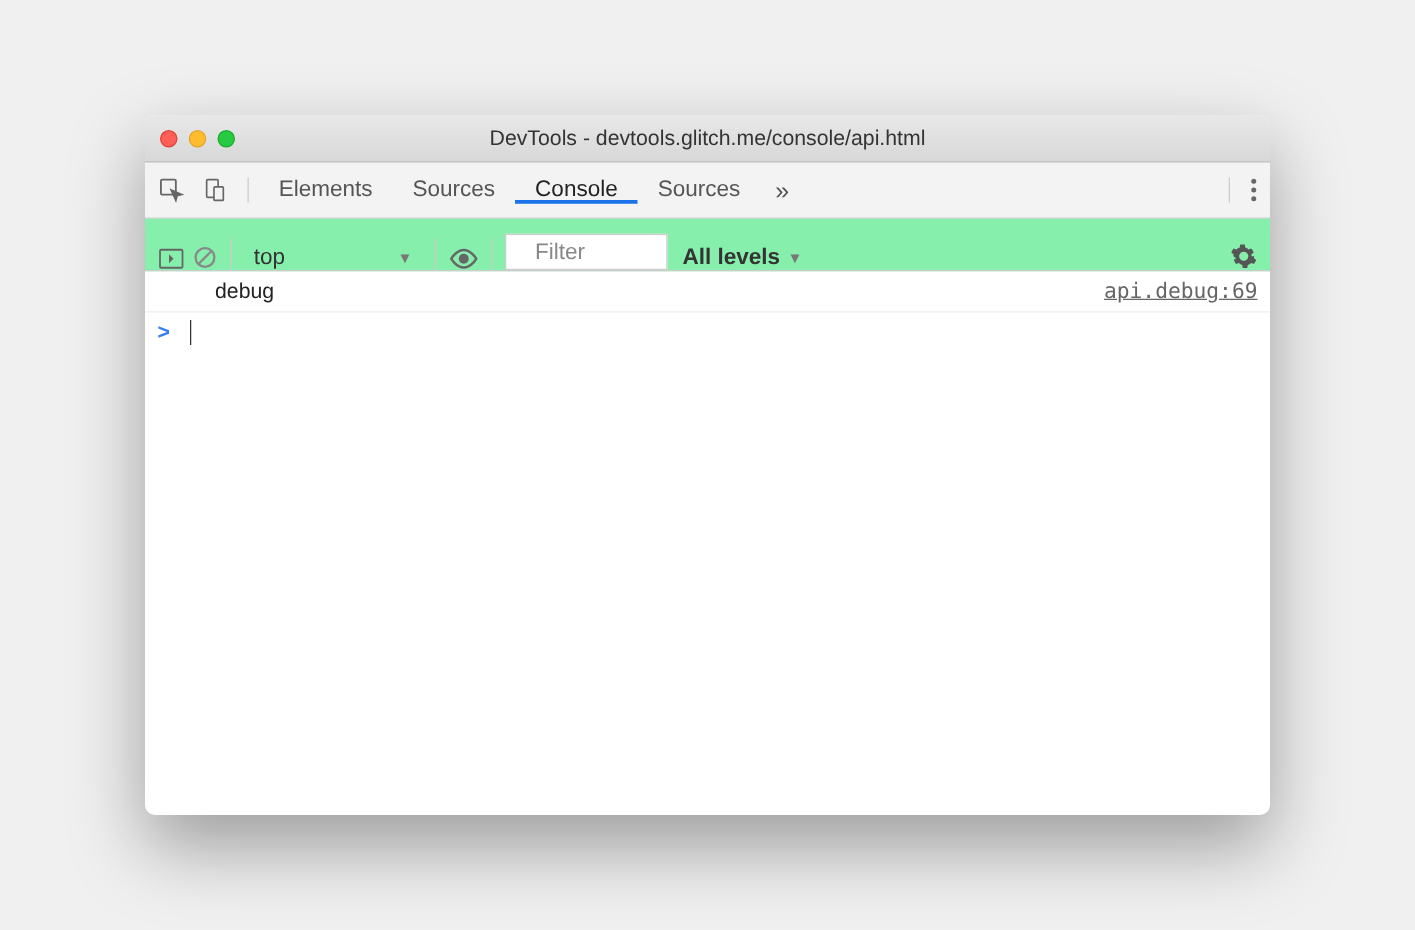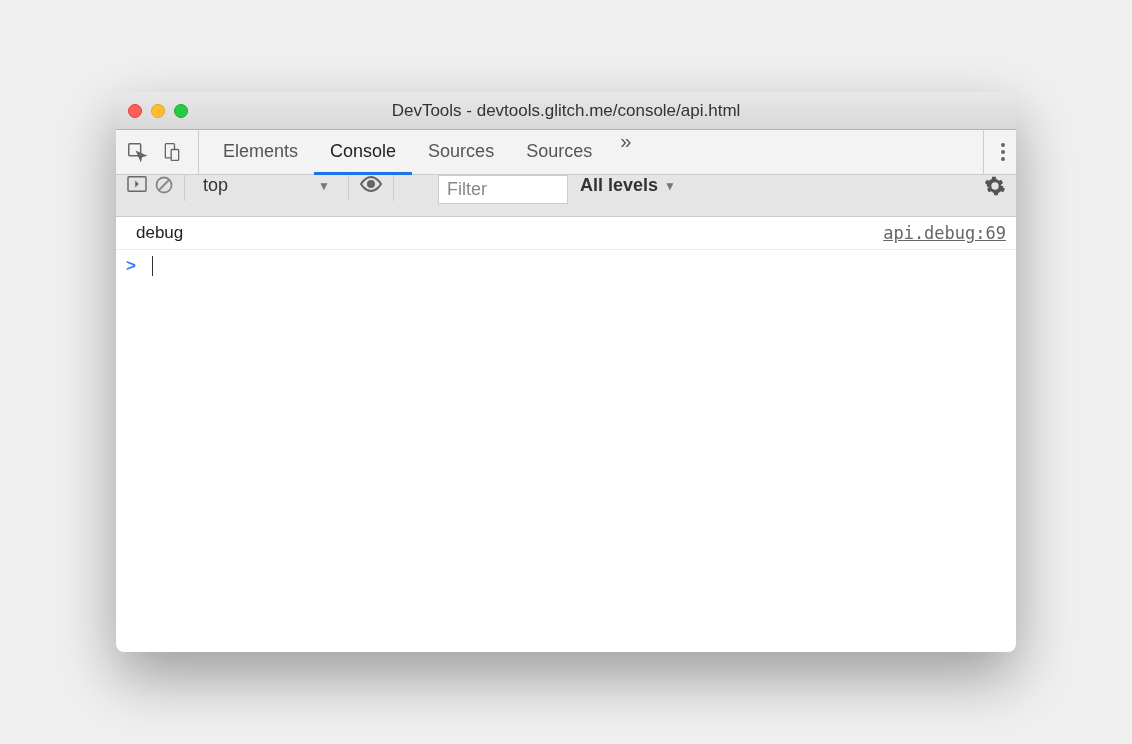--- a/index.html
+++ b/index.html
@@ -53,21 +53,21 @@
       transform: translateX(-50%);
       font-size: 17px;
       color: #333;
     }
     .tabbar {
       height: 45px;
       background: #f3f3f3;
       border-bottom: 1px solid #ccc;
       display: flex;
       align-items: center;
-      padding: 0 10px;
+      padding: 12px 10px;
     }
     .tabbar-icons {
       display: flex;
       align-items: center;
       gap: 14px;
       padding-right: 16px;
       border-right: 1px solid #ccc;
       height: 100%;
     }
     .tabs {
@@ -100,24 +100,24 @@
       margin-left: auto;
       display: flex;
       align-items: center;
       gap: 10px;
       padding-left: 16px;
       border-left: 1px solid #ccc;
       height: 100%;
     }
     .toolbar {
       height: 42px;
-      background: #e5e5e5;
+      background: #86efac;
       border-bottom: 1px solid #ccc;
       display: flex;
-      align-items: flex-start;
+      align-items: flex-end;
       padding: 0 10px;
       gap: 6px;
     }
     .toolbar-sep {
       width: 1px;
       height: 26px;
       background: #ccc;
       margin: 0 4px;
     }
     .context-select {
@@ -129,26 +129,25 @@
       color: #333;
       cursor: pointer;
     }
     .dropdown-arrow {
       color: #777;
       font-size: 12px;
     }
     .filter-input {
       border: 1px solid #ccc;
       background: #fff;
-      padding: 3px 8px;
+      padding: 3px 23px;
       font-size: 18px;
       width: 130px;
       color: #666;
       outline: none;
-      margin-left: 34px;
     }
     .filter-input::placeholder { color: #888; }
     .levels-select {
       display: flex;
       align-items: center;
       gap: 6px;
       font-size: 18px;
       color: #333;
       cursor: pointer;
       padding: 0 6px;
@@ -159,21 +158,21 @@
       cursor: pointer;
     }
     .console-body {
       flex: 1;
       overflow: auto;
       font-family: Menlo, Consolas, monospace;
       font-size: 17px;
     }
     .log-row {
       display: flex;
-      padding: 6px 10px 6px 20px;
+      padding: 6px 10px 6px 56px;
       border-bottom: 1px solid #eee;
       position: relative;
     }
     .log-message {
       color: #222;
     }
     .log-source {
       margin-left: auto;
       color: #666;
       text-decoration: underline;
@@ -223,22 +222,22 @@
       </span>
       <span>
         <svg class="icon-svg" width="20" height="22" viewBox="0 0 24 24" fill="none" stroke="#666" stroke-width="1.6">
           <rect x="4" y="2" width="11" height="17" rx="1"></rect>
           <rect x="11" y="9" width="9" height="13" rx="1" fill="#f3f3f3"></rect>
         </svg>
       </span>
     </div>
     <div class="tabs">
       <div class="tab">Elements</div>
+      <div class="tab">Sources</div>
       <div class="tab active">Console</div>
-      <div class="tab">Sources</div>
       <div class="tab">Sources</div>
       <div class="more-tabs">»</div>
     </div>
     <div class="tabbar-right">
       <span>
         <svg class="icon-svg" width="6" height="22" viewBox="0 0 6 22" fill="#666">
           <circle cx="3" cy="4" r="2"></circle>
           <circle cx="3" cy="11" r="2"></circle>
           <circle cx="3" cy="18" r="2"></circle>
         </svg>

